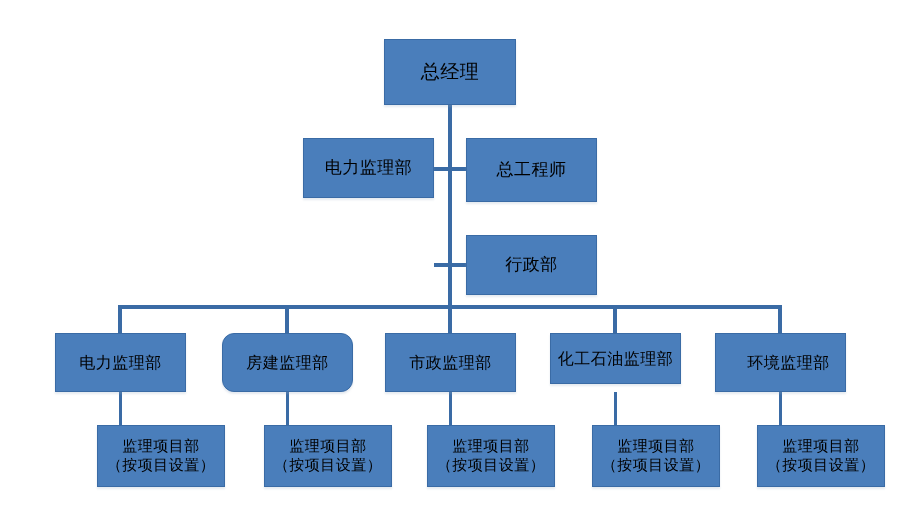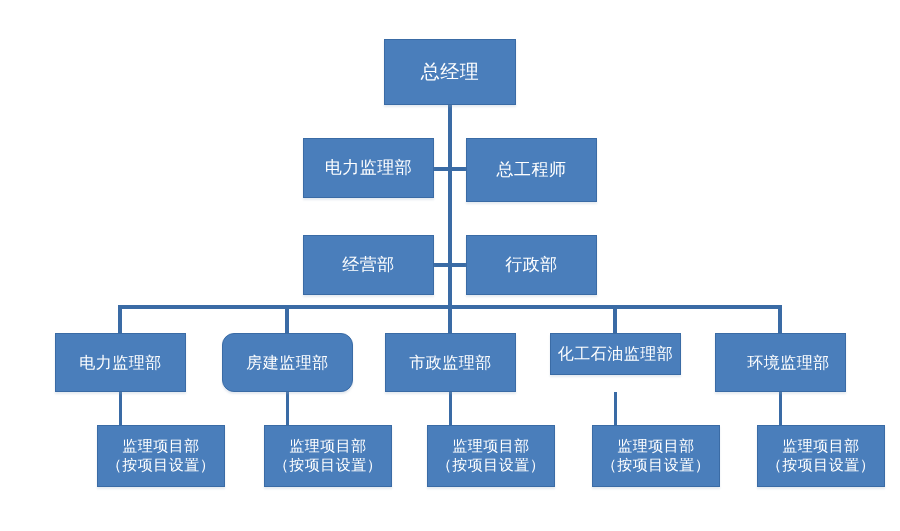--- a/index.html
+++ b/index.html
@@ -18,21 +18,21 @@
     background: #ffffff;
     overflow: hidden;
   }
 
   
   .node {
     position: absolute;
     box-sizing: border-box;
     background: #4a7ebb;
     border: 1px solid #3a6ba5;
-    color: #ffffff;
+    color: #000000;
     display: flex;
     align-items: center;
     justify-content: center;
     text-align: center;
     line-height: 1.25;
     letter-spacing: 0.5px;
     white-space: nowrap;
     box-shadow: 0 2px 2px rgba(150, 170, 195, 0.25);
   }
   .node-label {
@@ -88,37 +88,34 @@
     <span class="node-label">总经理</span>
   </div>
 
   <div class="node size-md" style="left:303px; top:138px; width:131px; height:60px;">
     <span class="node-label">电力监理部</span>
   </div>
   <div class="node size-md" style="left:466px; top:138px; width:131px; height:64px;">
     <span class="node-label">总工程师</span>
   </div>
 
-  <div class="node size-md" style="left:303px; top:235px; width:131px; height:60px;">
-    <span class="node-label">经营部</span>
-  </div>
   <div class="node size-md" style="left:466px; top:235px; width:131px; height:60px;">
     <span class="node-label">行政部</span>
   </div>
 
   <div class="node size-sm" style="left:55px; top:333px; width:131px; height:59px;">
     <span class="node-label">电力监理部</span>
   </div>
   <div class="node size-sm" style="left:222px; top:333px; width:131px; height:59px;border-radius:12px;">
     <span class="node-label">房建监理部</span>
   </div>
   <div class="node size-sm" style="left:385px; top:333px; width:131px; height:59px;">
     <span class="node-label">市政监理部</span>
   </div>
-  <div class="node size-sm" style="left:550px; top:333px; width:131px; height:42px;">
+  <div class="node size-sm" style="left:550px; top:333px; width:131px; height:51px;">
     <span class="node-label">化工石油监理部</span>
   </div>
   <div class="node size-sm" style="left:715px; top:333px; width:131px; height:59px;padding-left:16px;">
     <span class="node-label">环境监理部</span>
   </div>
 
   <div class="node size-xs" style="left:57px; top:425px; width:128px; height:62px;">
     <span class="node-label">
       <span class="line">监理项目部</span>
       <span class="line">（按项目设置）</span>

